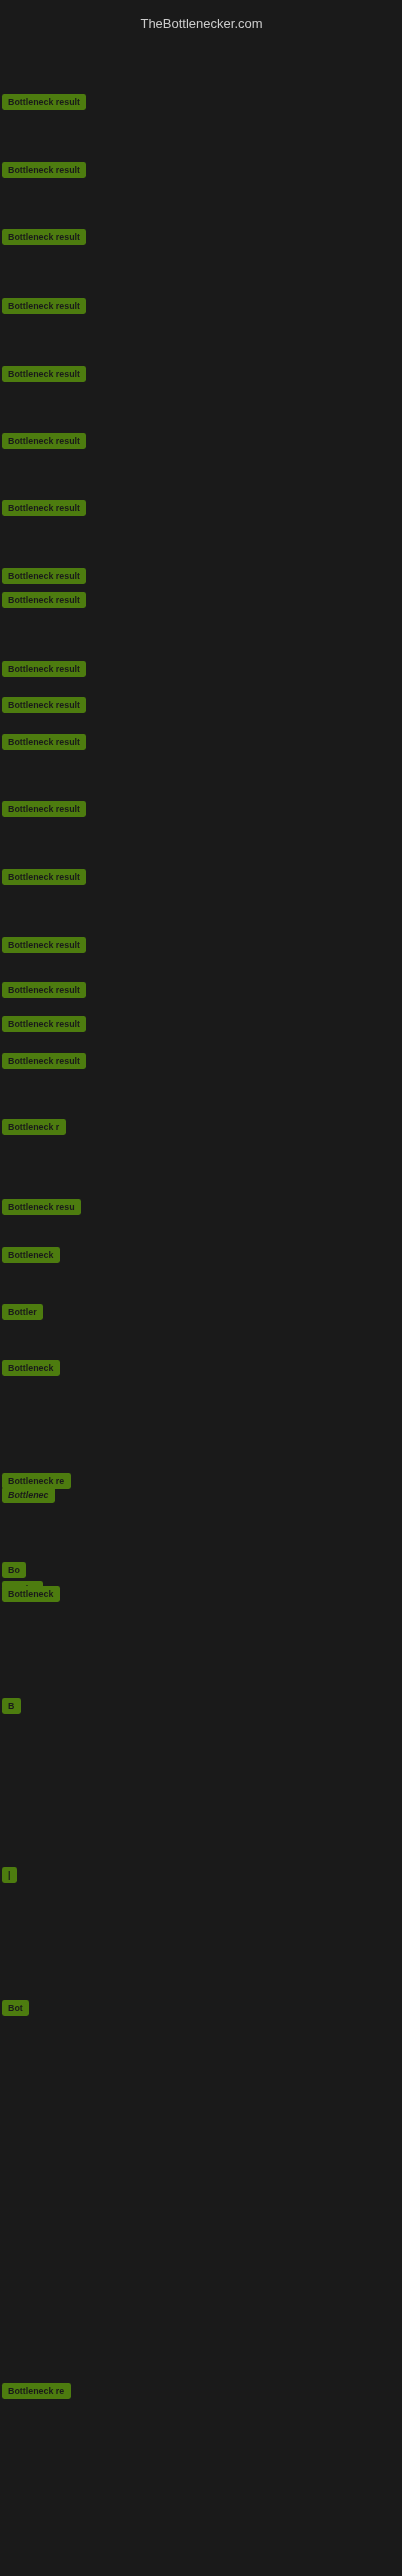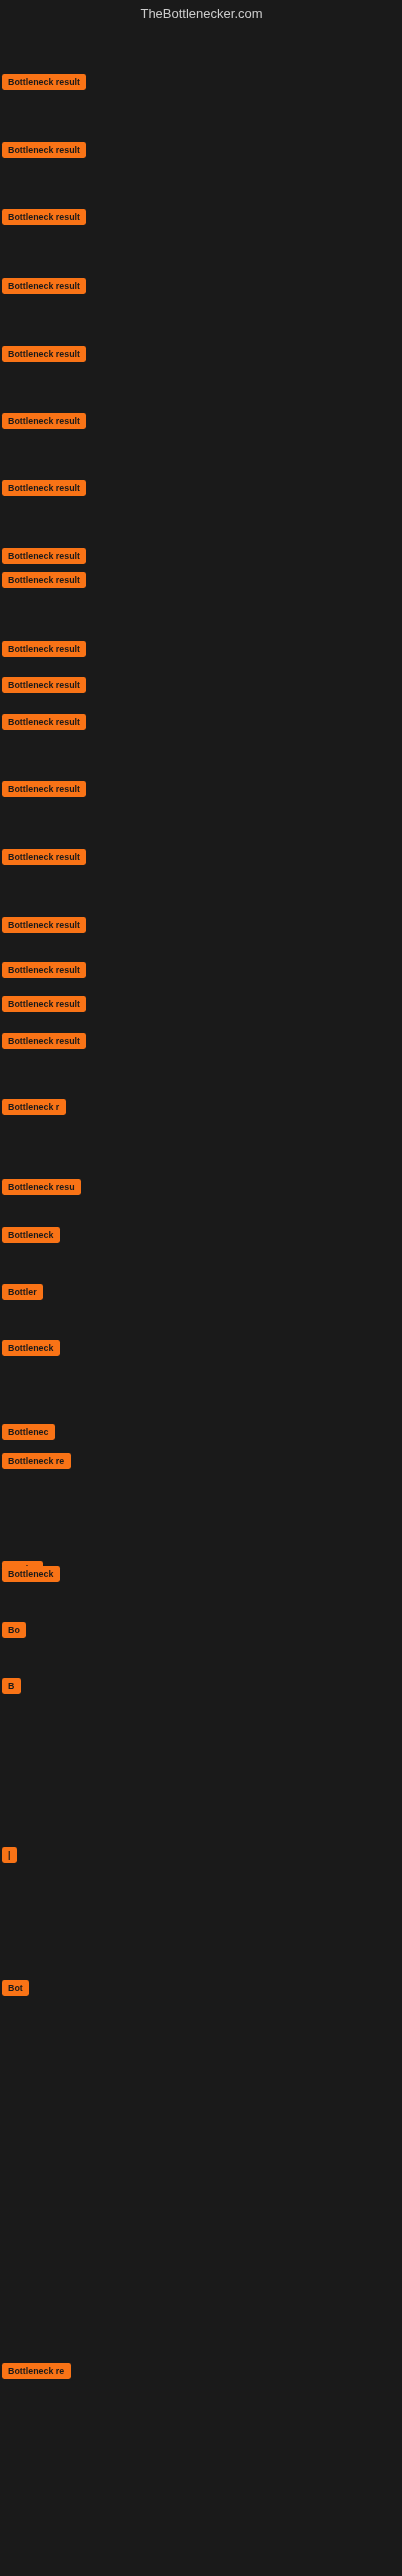--- a/index.html
+++ b/index.html
@@ -13,31 +13,31 @@
       min-height: 2576px;
       background-color: #1a1a1a;
       font-family: Arial, sans-serif;
       position: relative;
     }
 
     .site-title {
       text-align: center;
       color: #cccccc;
       font-size: 13px;
-      padding: 6px 0;
+      padding: 16px 0;
       background-color: #1a1a1a;
     }
 
     .bottleneck-item {
       position: absolute;
       left: 1.6px;
     }
 
     .bottleneck-badge {
-      background-color: #f97316;
+      background-color: #4d7c0f;
       color: #1a1a1a;
       font-size: 8.9px;
       font-weight: bold;
       padding: 3.2px 6.4px;
       border-radius: 2.4px;
       white-space: nowrap;
       display: inline-block;
     }
   </style>
 </head>
@@ -62,23 +62,23 @@
     <div class="bottleneck-item" style="top: 821px;"><span class="bottleneck-badge">Bottleneck result</span></div>
     <div class="bottleneck-item" style="top: 889px;"><span class="bottleneck-badge">Bottleneck result</span></div>
     <div class="bottleneck-item" style="top: 934px;"><span class="bottleneck-badge">Bottleneck result</span></div>
     <div class="bottleneck-item" style="top: 968px;"><span class="bottleneck-badge">Bottleneck result</span></div>
     <div class="bottleneck-item" style="top: 1005px;"><span class="bottleneck-badge">Bottleneck result</span></div>
     <div class="bottleneck-item" style="top: 1071px; text-decoration: underline;"><span class="bottleneck-badge">Bottleneck r</span></div>
     <div class="bottleneck-item" style="top: 1135px; margin-top: 16px;"><span class="bottleneck-badge">Bottleneck resu</span></div>
     <div class="bottleneck-item" style="top: 1199px;"><span class="bottleneck-badge">Bottleneck</span></div>
     <div class="bottleneck-item" style="top: 1256px;"><span class="bottleneck-badge">Bottler</span></div>
     <div class="bottleneck-item" style="top: 1312px;"><span class="bottleneck-badge">Bottleneck</span></div>
-    <div class="bottleneck-item" style="top: 1396px;"><span class="bottleneck-badge">Bottlenec</span></div>
+    <div class="bottleneck-item" style="top: 1439px; font-style: italic;"><span class="bottleneck-badge">Bottlenec</span></div>
     <div class="bottleneck-item" style="top: 1425px;"><span class="bottleneck-badge">Bottleneck re</span></div>
     <div class="bottleneck-item" style="top: 1533px;"><span class="bottleneck-badge">Bottler</span></div>
     <div class="bottleneck-item" style="top: 1538px;"><span class="bottleneck-badge">Bottleneck</span></div>
-    <div class="bottleneck-item" style="top: 1594px;"><span class="bottleneck-badge">Bo</span></div>
+    <div class="bottleneck-item" style="top: 1514px;"><span class="bottleneck-badge">Bo</span></div>
     <div class="bottleneck-item" style="top: 1650px;"><span class="bottleneck-badge">B</span></div>
     <div class="bottleneck-item" style="top: 1819px;"><span class="bottleneck-badge">|</span></div>
     <div class="bottleneck-item" style="top: 1932px; margin-top: 20px;"><span class="bottleneck-badge">Bot</span></div>
     <div class="bottleneck-item" style="top: 2335px;"><span class="bottleneck-badge">Bottleneck re</span></div>
   </div>
 
 
 </body></html>

